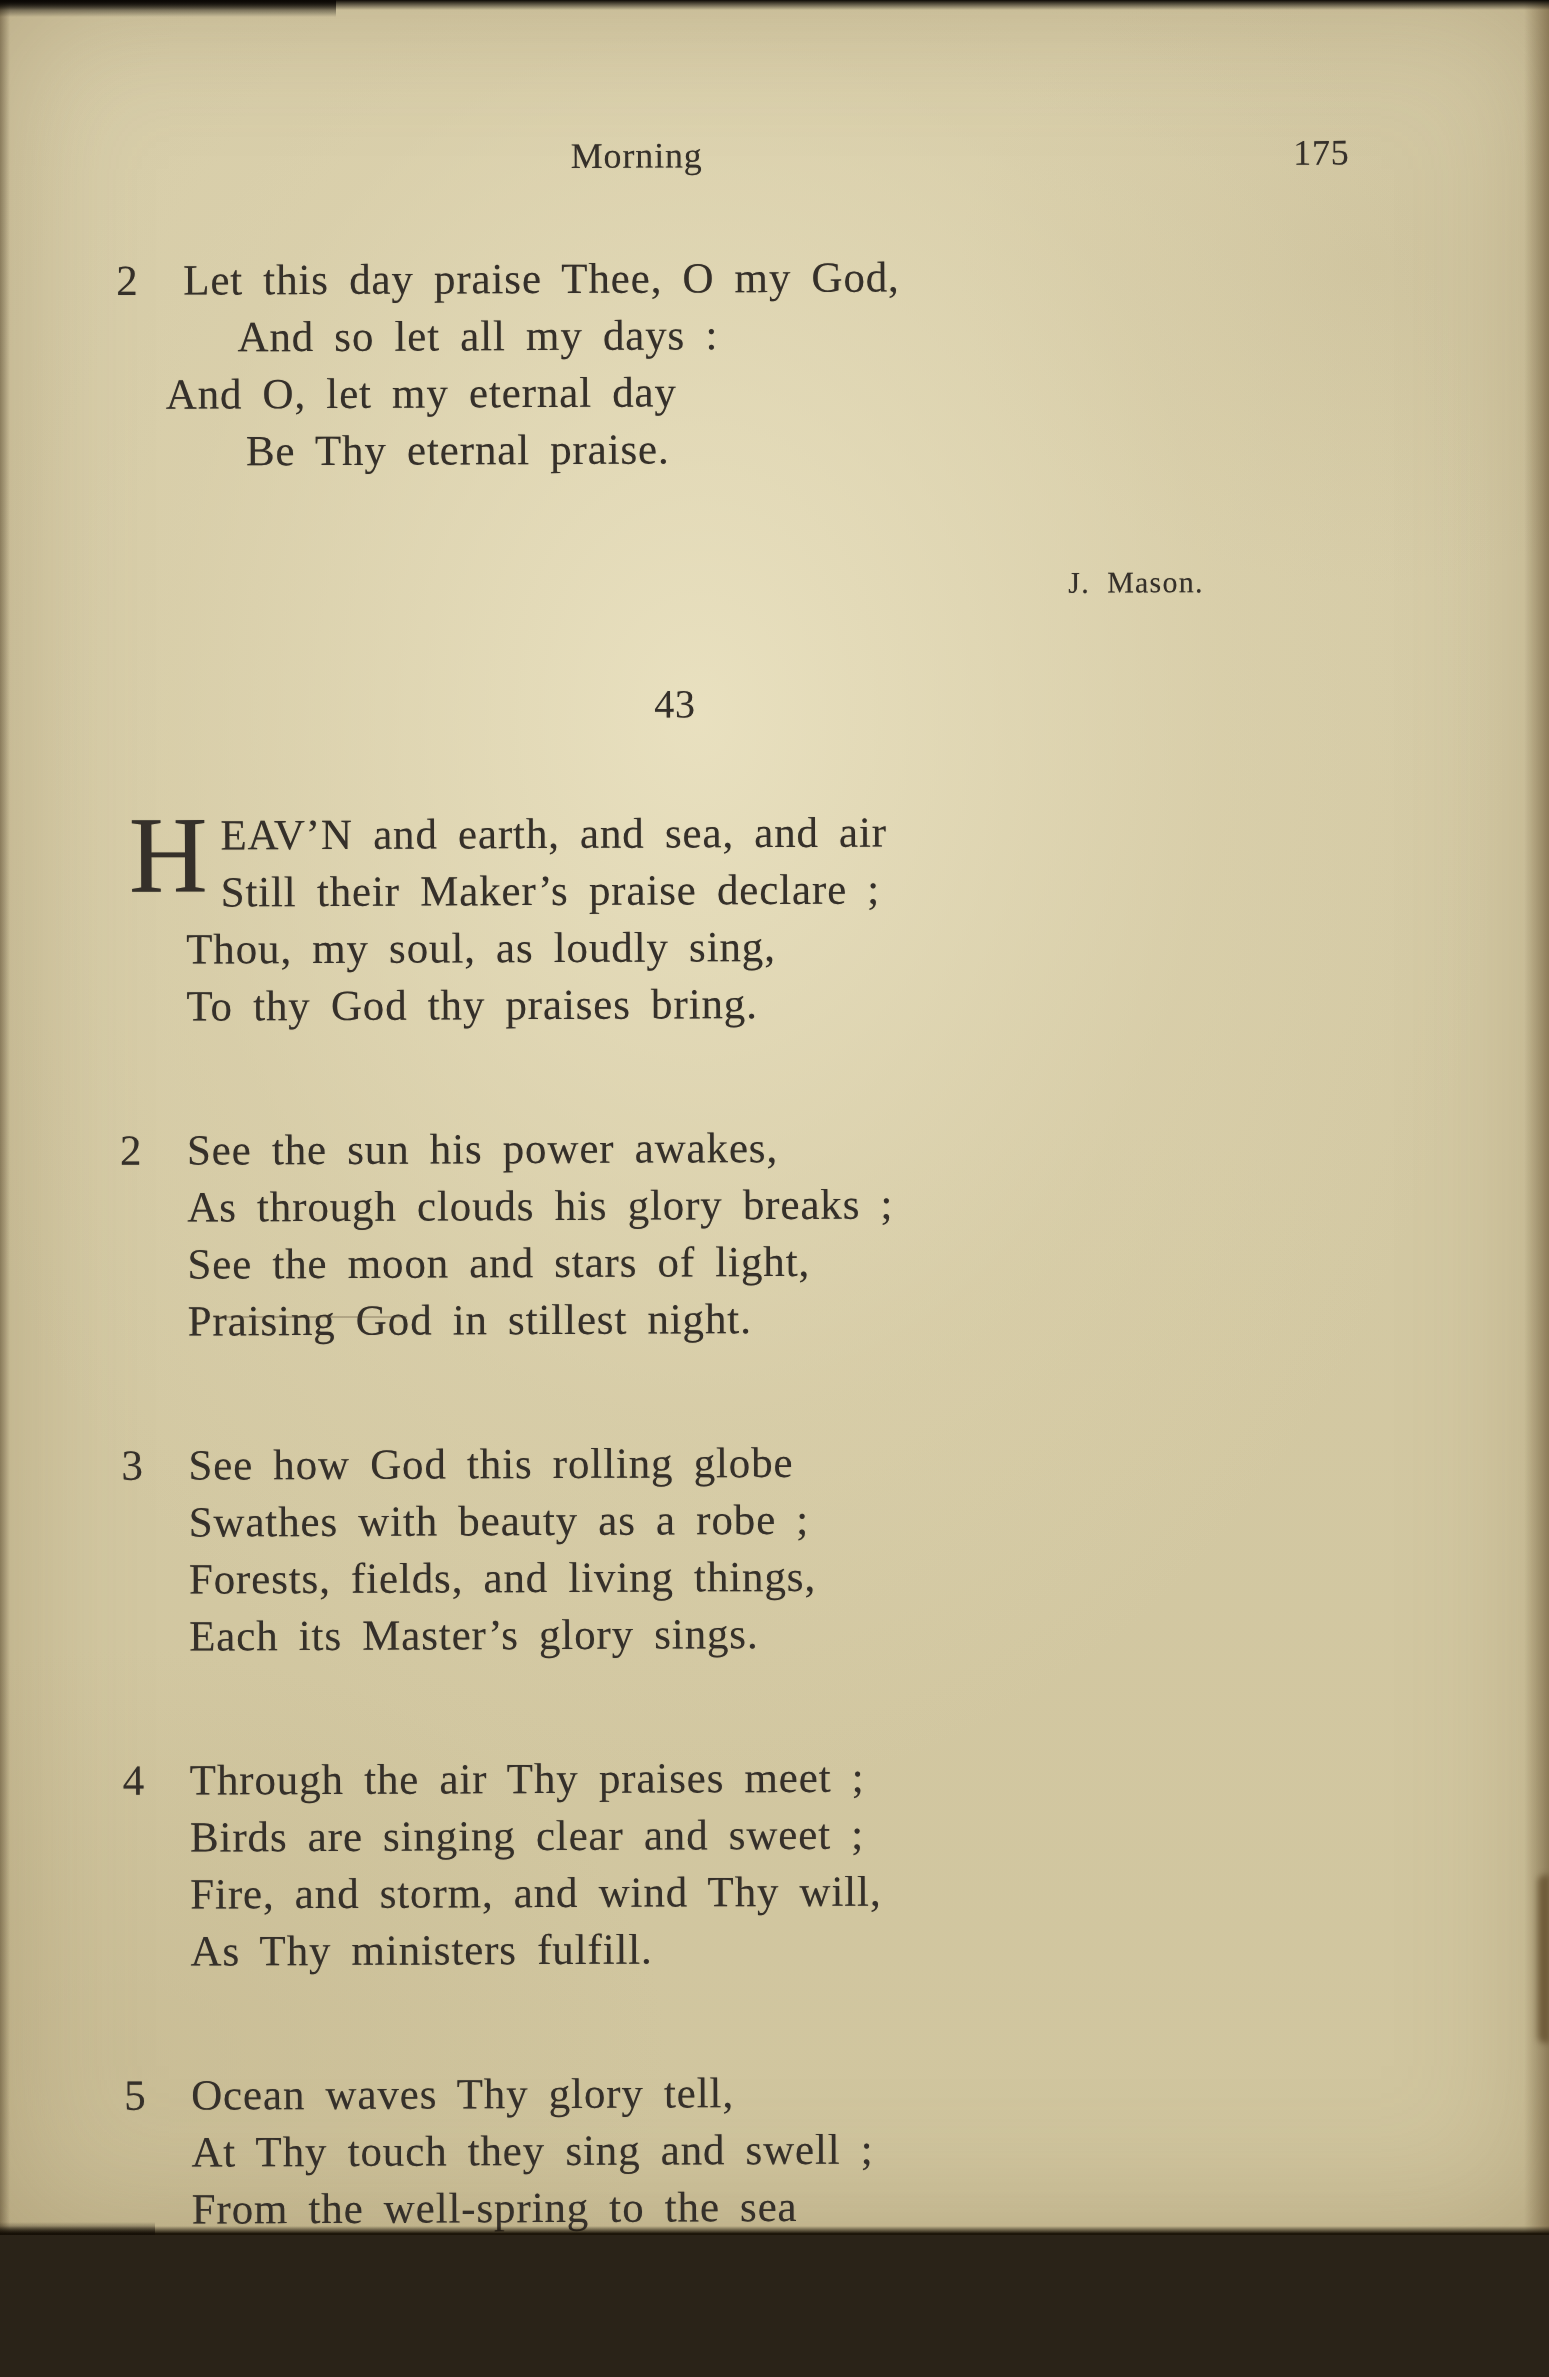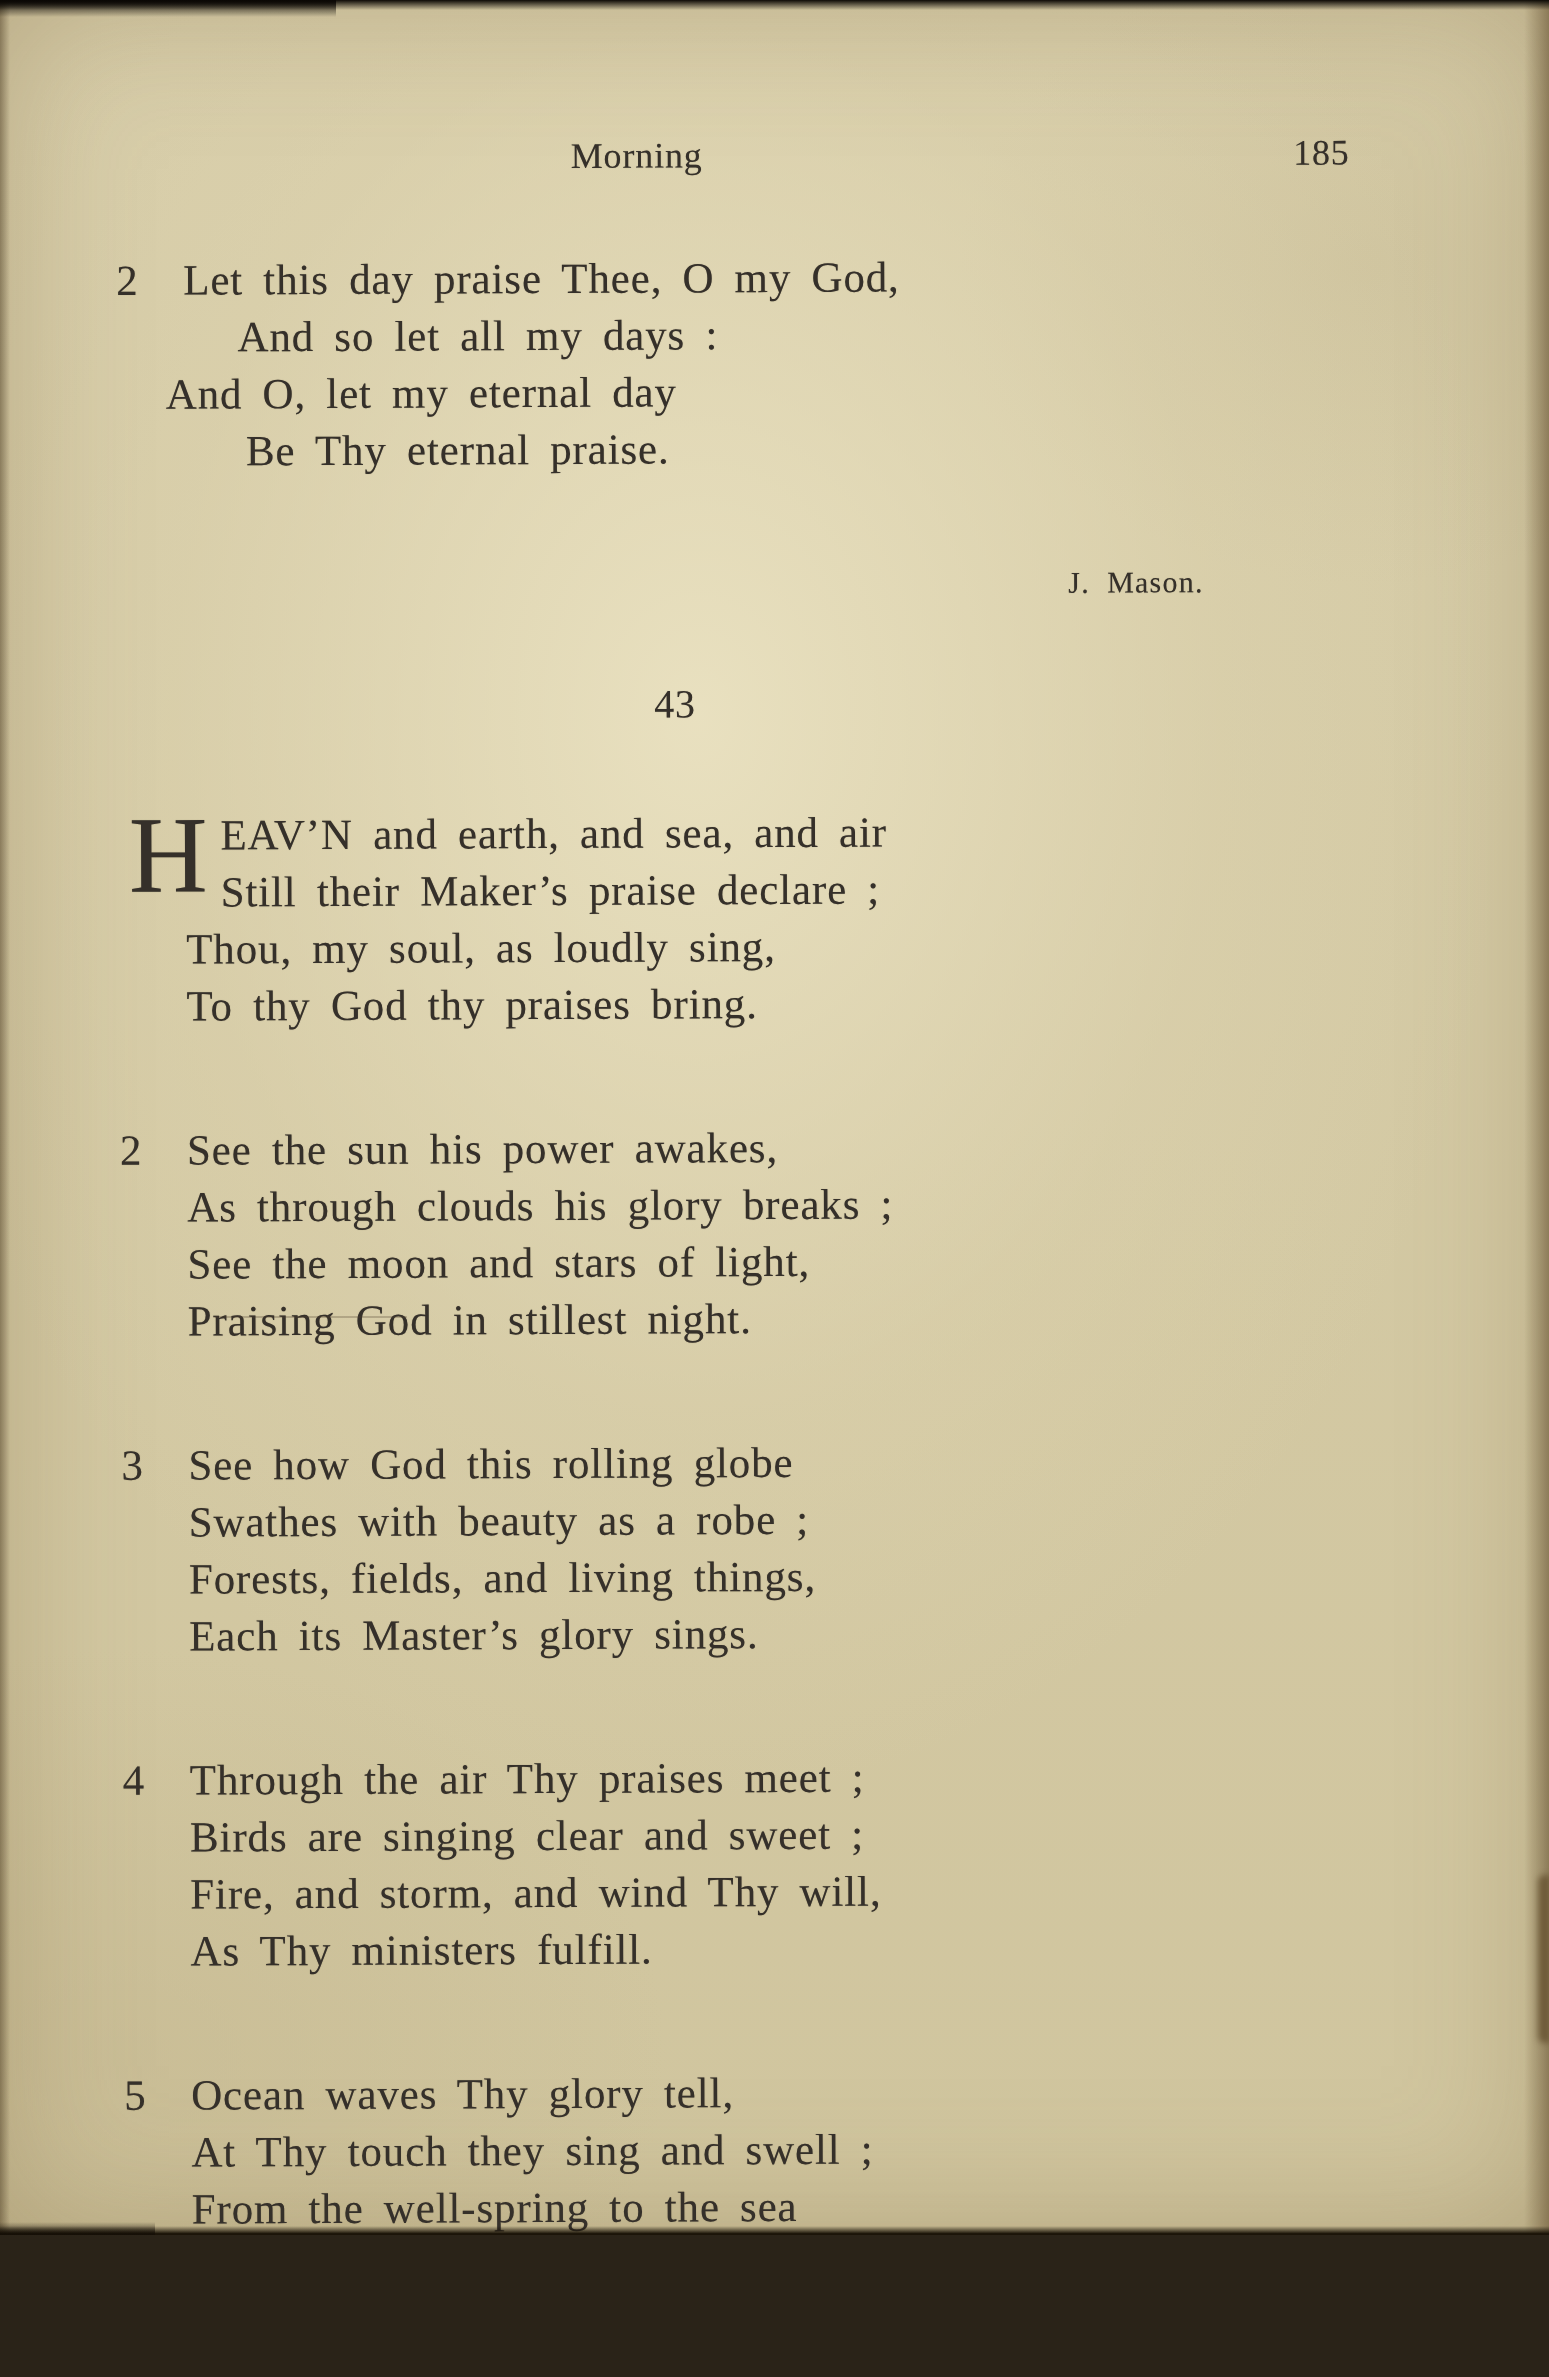--- a/index.html
+++ b/index.html
@@ -153,21 +153,21 @@
 </style>
 </head>
 <body>
 
 <div class="scan">
 
   <div class="content">
 
     <div class="page-header">
       <div class="section-title">Morning</div>
-      <div class="page-number">185</div>
+      <div class="page-number">175</div>
     </div>
 
     <section class="stanza">
       <span class="stanza-num">2</span>
       <div class="line">Let this day praise Thee, O my God,</div>
       <div class="line indent-1">And so let all my days :</div>
       <div class="line outdent-1">And O, let my eternal day</div>
       <div class="line indent-2">Be Thy eternal praise.</div>
     </section>
 

